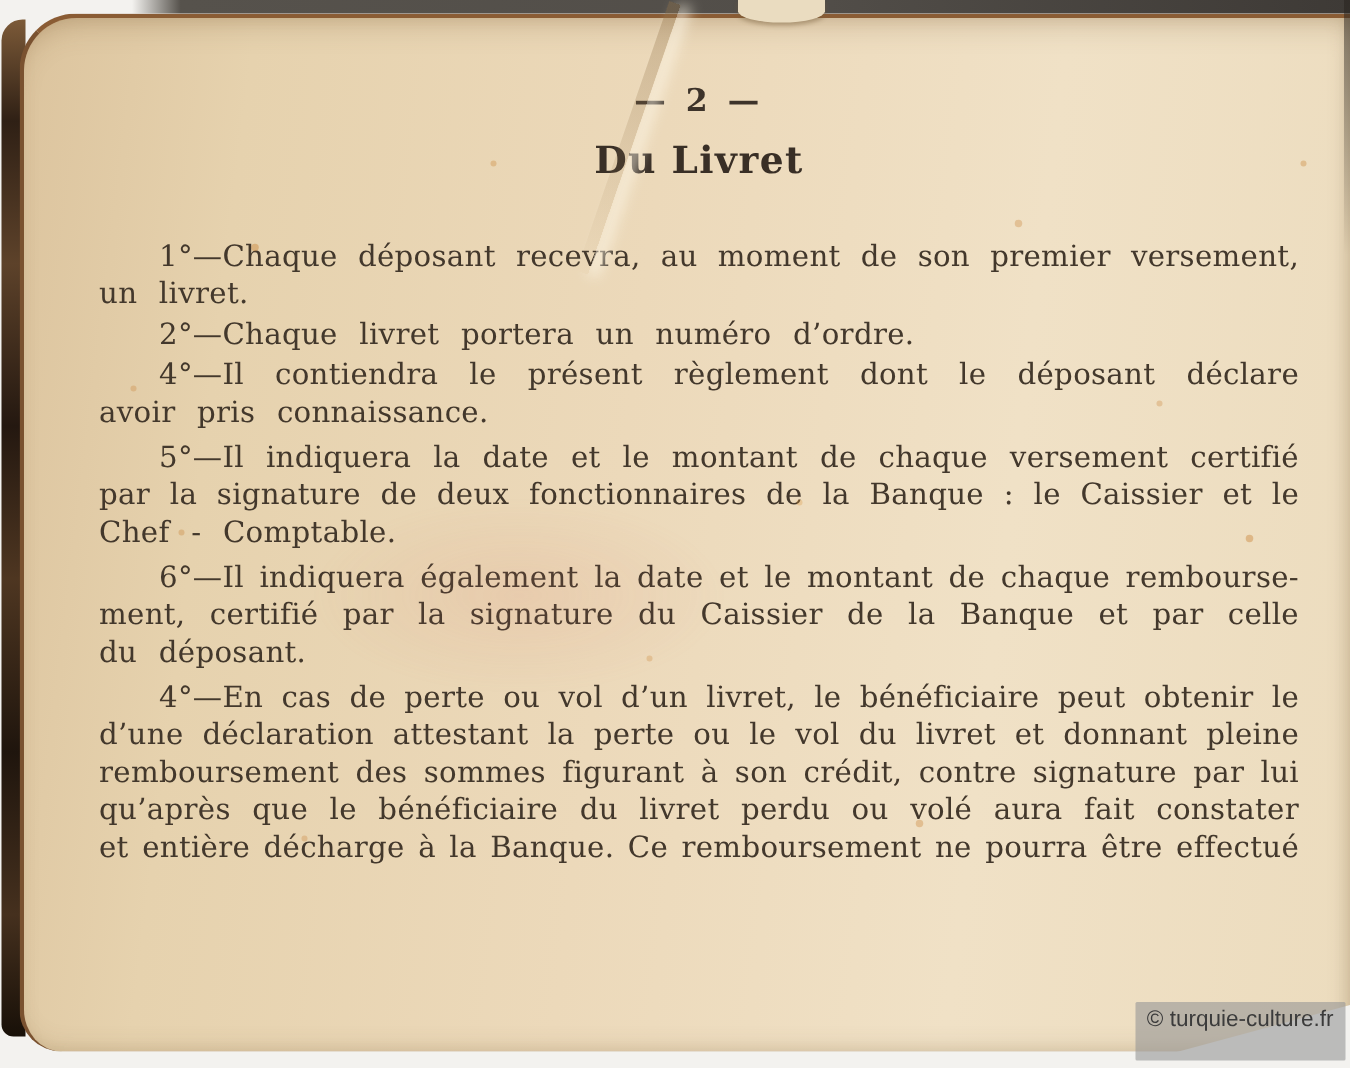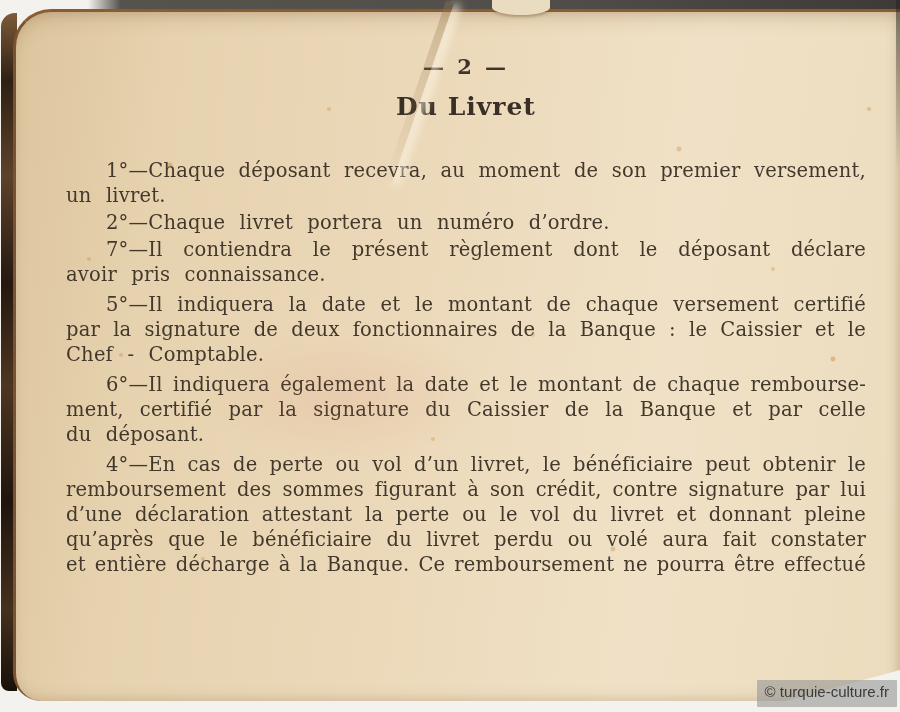--- a/index.html
+++ b/index.html
@@ -139,21 +139,21 @@
     word-spacing: 8px;
   }
   .watermark {
     position: absolute;
     right: 3px; bottom: 5px;
     font-family: "Liberation Sans", "DejaVu Sans", sans-serif;
     font-size: 15px;
     line-height: 19px;
     color: #3b3b3b;
     background: rgba(150,150,150,0.60);
-    padding: 2px 8px 6px 8px;
+    padding: 2px 8px 18px 8px;
     border-radius: 1px;
   }
 </style>
 </head>
 <body>
 
 <div class="canvas">
 
   <div class="top-band"></div>
   <div class="left-binding"></div>
@@ -163,37 +163,37 @@
     <div class="title">Du Livret</div>
     <div class="body-text" id="paragraphs">
         <div class="para">
           <div class="line first">1°—Chaque déposant recevra, au moment de son premier versement,</div>
           <div class="line last">un livret.</div>
         </div>
         <div class="para">
           <div class="line first last">2°—Chaque livret portera un numéro d’ordre.</div>
         </div>
         <div class="para">
-          <div class="line first">7°—Il contiendra le présent règlement dont le déposant déclare</div>
+          <div class="line first">4°—Il contiendra le présent règlement dont le déposant déclare</div>
           <div class="line last">avoir pris connaissance.</div>
         </div>
         <div class="para sp">
           <div class="line first">5°—Il indiquera la date et le montant de chaque versement certifié</div>
           <div class="line">par la signature de deux fonctionnaires de la Banque : le Caissier et le</div>
           <div class="line last">Chef - Comptable.</div>
         </div>
         <div class="para sp">
           <div class="line first">6°—Il indiquera également la date et le montant de chaque rembourse-</div>
           <div class="line">ment, certifié par la signature du Caissier de la Banque et par celle</div>
           <div class="line last">du déposant.</div>
         </div>
         <div class="para sp">
           <div class="line first">4°—En cas de perte ou vol d’un livret, le bénéficiaire peut obtenir le</div>
+          <div class="line">d’une déclaration attestant la perte ou le vol du livret et donnant pleine</div>
           <div class="line">remboursement des sommes figurant à son crédit, contre signature par lui</div>
-          <div class="line">d’une déclaration attestant la perte ou le vol du livret et donnant pleine</div>
           <div class="line">qu’après que le bénéficiaire du livret perdu ou volé aura fait constater</div>
           <div class="line">et entière décharge à la Banque. Ce remboursement ne pourra être effectué</div>
         </div>
       </div>
     <div class="stain"></div>
     <div class="speckles"></div>
   </div>
 
   <div class="crease"></div>
   <div class="notch"></div>

